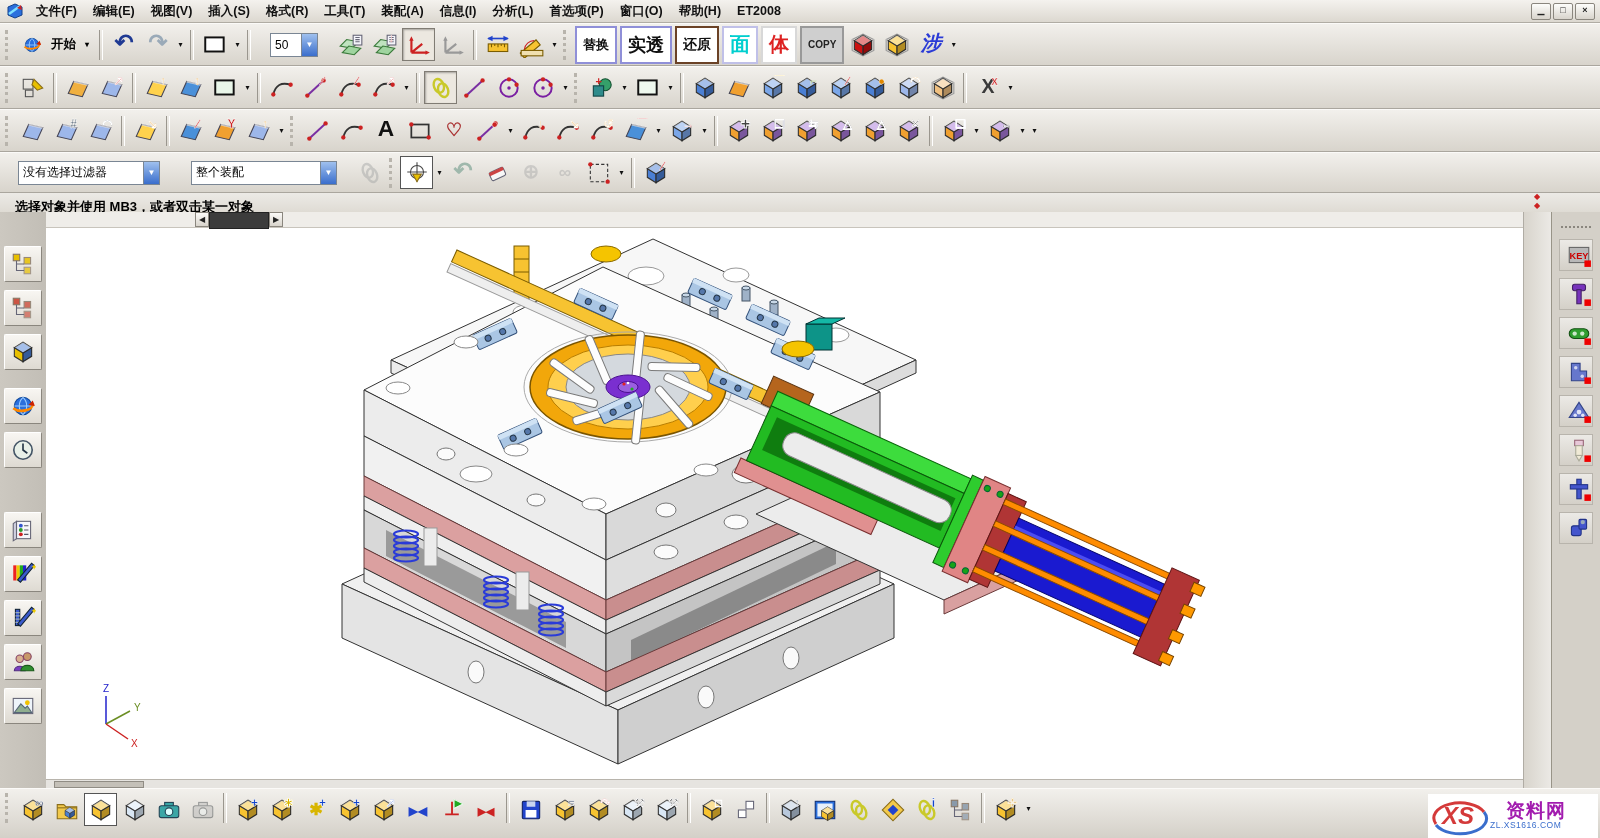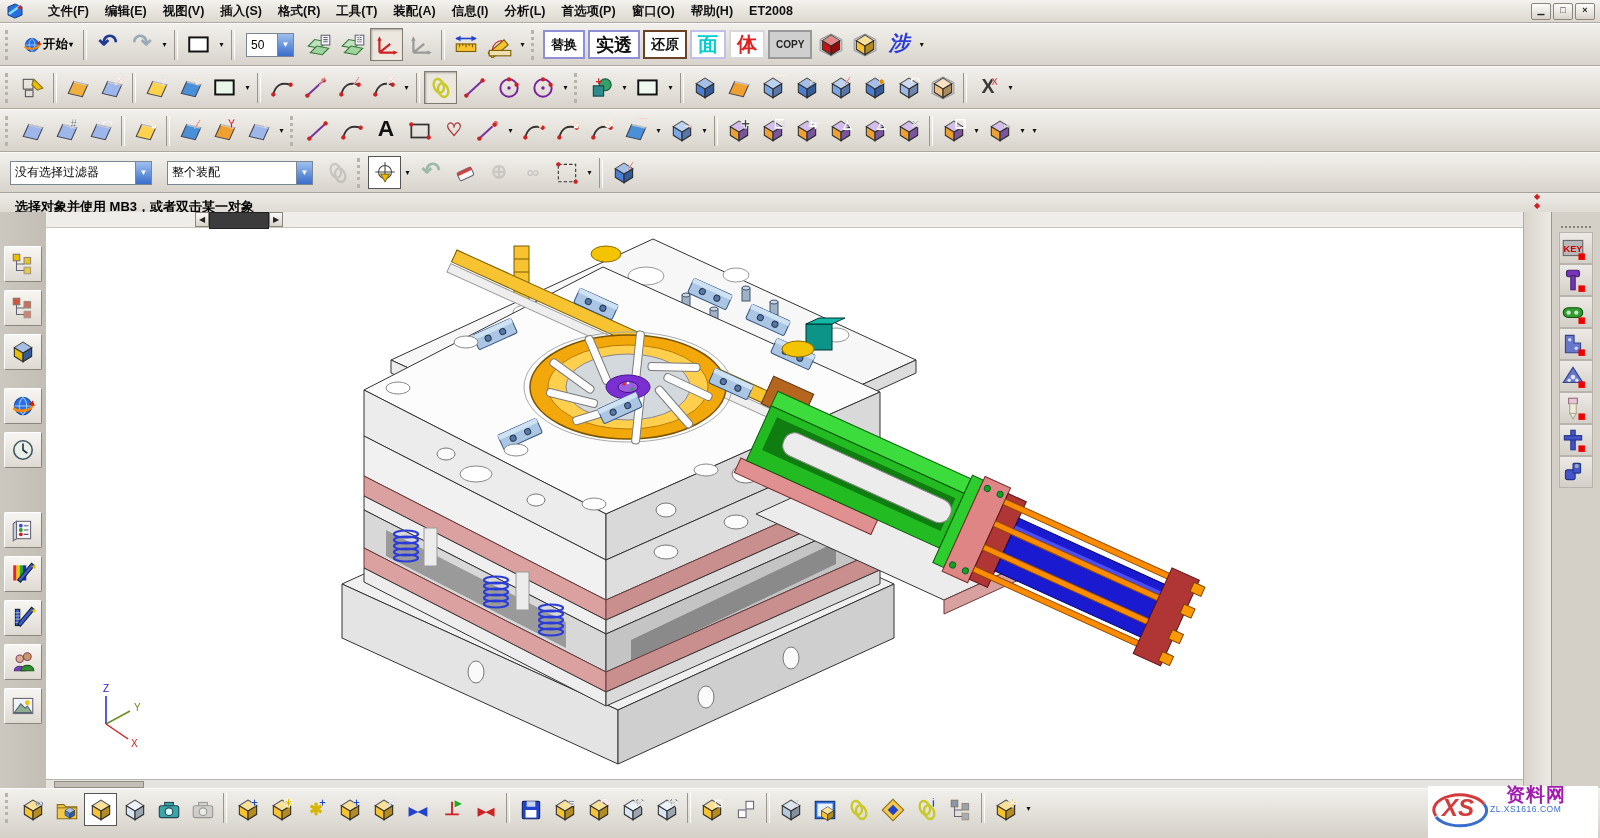--- a/index.html
+++ b/index.html
@@ -1,20 +1,20 @@
 <!DOCTYPE html>
 <html><head>
 <meta charset="utf-8">
 <style>
   html,body{margin:0;padding:0;}
   body{width:1600px;height:838px;overflow:hidden;background:#d6d2ca;
        font-family:"Liberation Sans","DejaVu Sans",sans-serif;font-size:12px;
        -webkit-user-select:none;user-select:none;position:relative;}
   
-  #menubar{height:22px;display:flex;align-items:center;gap:12px;
+  #menubar{height:22px;display:flex;align-items:center;gap:0;
            background:linear-gradient(#f4f2ee,#dcd8d0);border-bottom:1px solid #b0aca4;padding:0 2px;}
   #appicon{width:18px;height:18px;margin:0 4px;}
   .mi{padding:1px 8px;font-weight:bold;font-size:12.5px;color:#111;cursor:default;}
   #wctrls{margin-left:auto;display:flex;gap:2px;padding-right:3px;}
   .wc{width:18px;height:15px;background:linear-gradient(#fdfdfb,#d8d4cc);
       border:1px solid #8a867e;border-radius:2px;font-size:9px;line-height:13px;
       text-align:center;color:#222;font-weight:bold;}
   
   .bar{display:flex;align-items:center;gap:1px;padding:0 3px;
        background:linear-gradient(#f2f0ec,#d8d4cc);
@@ -22,26 +22,26 @@
   #tb1,#tb2,#tb3{height:41px;}
   #selbar{height:39px;}
   .sep{width:2px;height:30px;margin:0 3px;border-left:1px solid #9a968e;border-right:1px solid #fff;}
   .grip{width:5px;height:30px;margin:0 2px;border-left:3px dotted #b8b4ac;}
   .tbtn{width:33px;height:33px;position:relative;display:flex;align-items:center;justify-content:center;
         background:transparent;border:1px solid transparent;padding:0;cursor:default;}
   .tbtn.press{background:#ece8e0;border:1px solid #807c74;box-shadow:inset 1px 1px 2px rgba(0,0,0,.3);}
   .tbtn.frame{border:1px solid #555;background:#fff;}
   .tbtn.dis{opacity:.45;filter:grayscale(.8);}
   .ddbtn{width:11px;height:30px;border:none;background:transparent;font-size:8px;color:#111;padding:0;}
-  .lbtn{height:29px;min-width:33px;display:flex;align-items:center;justify-content:center;
+  .lbtn{height:38px;min-width:33px;display:flex;align-items:center;justify-content:center;
         background:#fff;font-weight:bold;margin:0 1px;cursor:default;}
-  .startbtn{display:flex;align-items:center;gap:1px;height:30px;padding:0 5px;background:transparent;
+  .startbtn{display:flex;align-items:center;gap:9px;height:30px;padding:0 5px;background:transparent;
             border:1px solid transparent;font-weight:bold;font-size:12.5px;}
   .combo{display:inline-flex;align-items:center;height:22px;background:#fff;
-         border:1px solid #7a8694;margin:0 7px;}
+         border:1px solid #7a8694;margin:0 15px;}
   .combo .cval{flex:1;padding:0 4px;font-size:12px;white-space:nowrap;overflow:hidden;}
   .combo .carr{width:15px;height:100%;display:flex;align-items:center;justify-content:center;
                background:linear-gradient(#9fc0ee,#3a6ecc);color:#fff;font-size:8px;border-left:1px solid #7a8694;}
   
   #statusbar{height:23px;display:flex;align-items:flex-end;background:linear-gradient(#eceae6,#dcd8d0);
              border-bottom:1px solid #9a968e;padding-left:15px;}
   #statusmsg{font-weight:bold;font-size:13px;color:#000;}
   
   #workspace{position:absolute;top:212px;left:0;width:1600px;height:576px;}
   #lpal{position:absolute;left:0;top:0;width:46px;height:576px;
@@ -60,29 +60,29 @@
   .sbthumb{width:58px;height:15px;background:#3c3c3c;border:1px solid #222;}
   #hsbbottom{position:absolute;left:0;bottom:0;width:100%;height:8px;background:#e6e4e0;border-top:1px solid #b8b4ac;}
   #hsbbottom .thumb{position:absolute;left:8px;top:1px;width:88px;height:5px;background:#c4c0b8;border:1px solid #908c84;}
   #rstrip{position:absolute;right:48px;top:0;width:28px;height:576px;
           background:linear-gradient(90deg,#d8d4cc,#eceae6);border-left:1px solid #b0aca4;}
   #rstrip .tgl{position:absolute;left:5px;top:-20px;width:16px;height:16px;background:transparent;border:none;
                font-size:8px;color:#c22;padding:0;}
   #rpal{position:absolute;right:0;top:0;width:48px;height:576px;background:#d4d0c8;
         border-left:1px solid #989488;display:flex;flex-direction:column;align-items:center;}
   #rpal .handle{width:30px;border-top:2px dotted #8a867e;margin:14px 0 2px 0;height:2px;}
-  #rpal .pbtn{width:34px;height:32px;display:flex;align-items:center;justify-content:flex-start;
+  #rpal .pbtn{width:34px;height:32px;margin-top:7px;display:flex;align-items:center;justify-content:flex-end;
         background:linear-gradient(#eceae6,#d4d0c8);border:1px solid #b8b4ac;padding:0;}
   
   #tbbottom{position:absolute;left:0;top:788px;width:1600px;height:50px;
             display:flex;align-items:flex-start;gap:1px;padding:4px 3px 0 3px;box-sizing:border-box;
             background:linear-gradient(#f2f0ec,#d4d0c8);border-top:1px solid #fbfaf8;}
   
-  #watermark{position:absolute;right:2px;bottom:0;width:170px;height:52px;background:#fff;
-             display:flex;z-index:20;}
+  #watermark{position:absolute;right:2px;bottom:0;width:170px;height:44px;background:#fff;
+             display:flex;align-items:center;z-index:20;}
   #watermark .wm-site{font-size:19px;font-weight:bold;color:#a21caf;letter-spacing:1px;line-height:18px;margin-left:16px;}
   #watermark .wm-url{font-size:8.5px;font-weight:normal;color:#3a6ecc;letter-spacing:.5px;}
   svg{display:block;}
 </style>
 </head>
 <body>
 
 <div id="menubar">
   <svg id="appicon" viewBox="0 0 18 18">
     <polygon points="2,5 9,2 16,5 16,13 9,16 2,13" fill="#2a6fdd" stroke="#13408a"></polygon>

